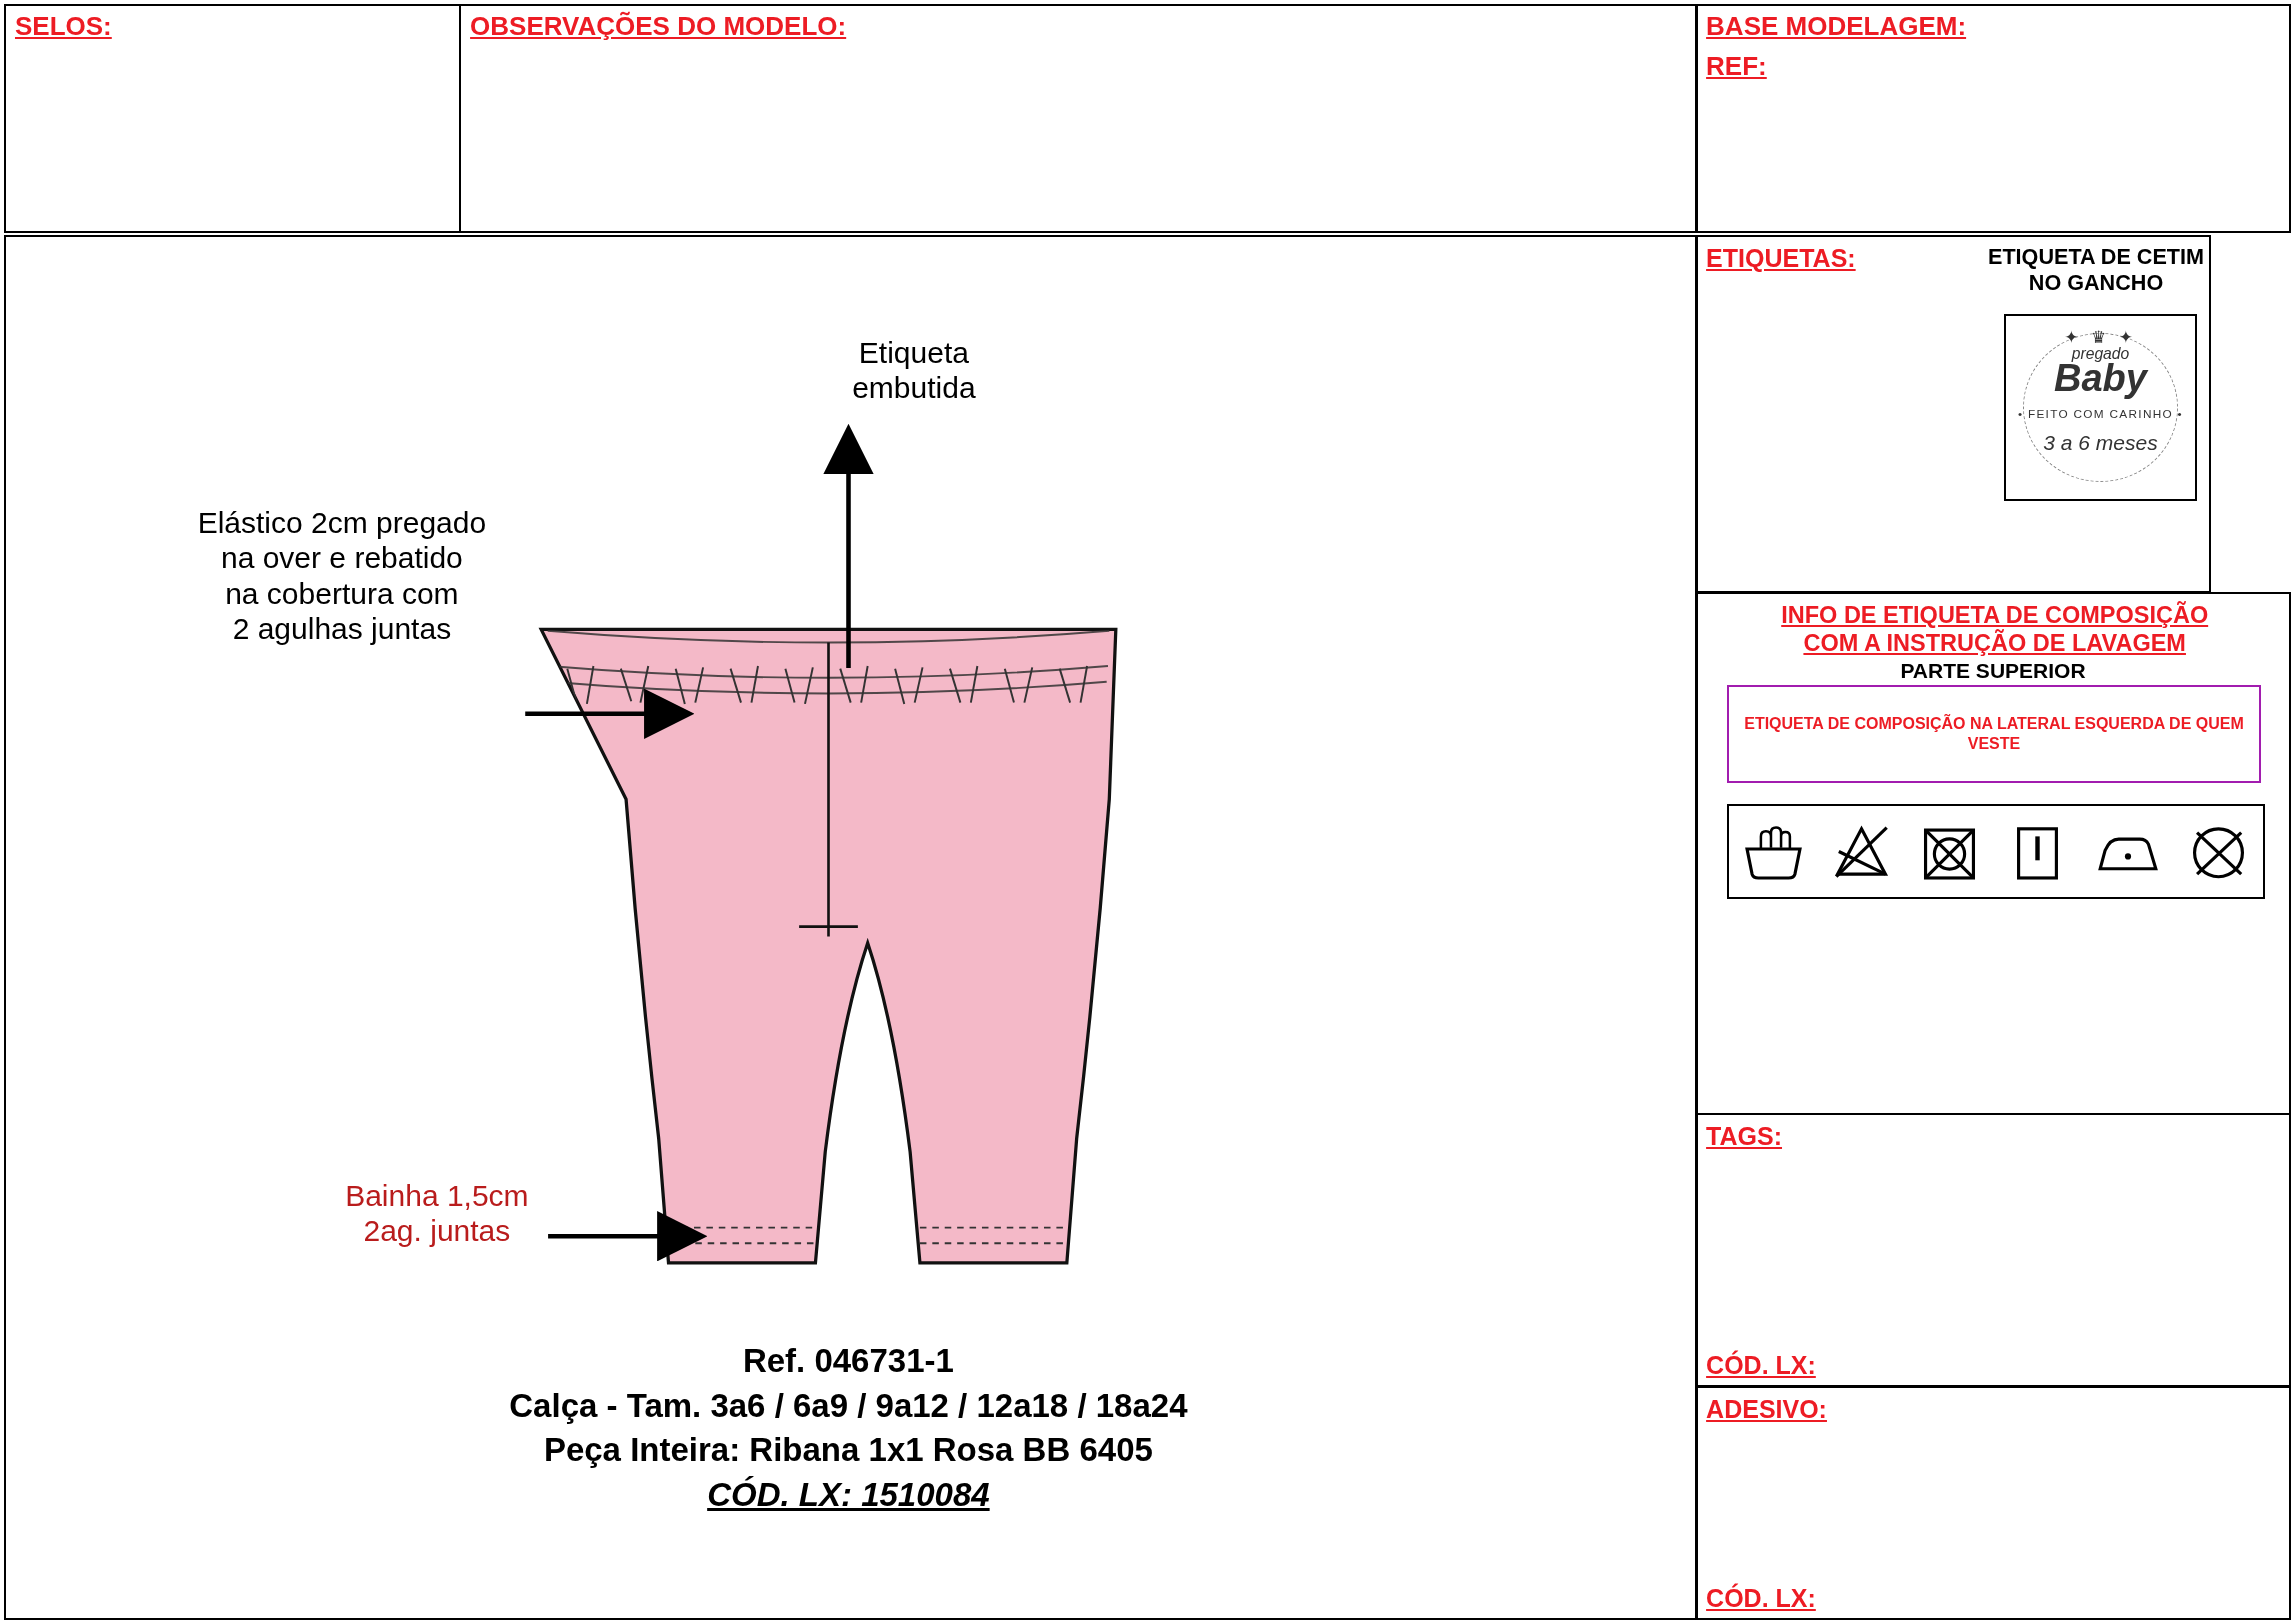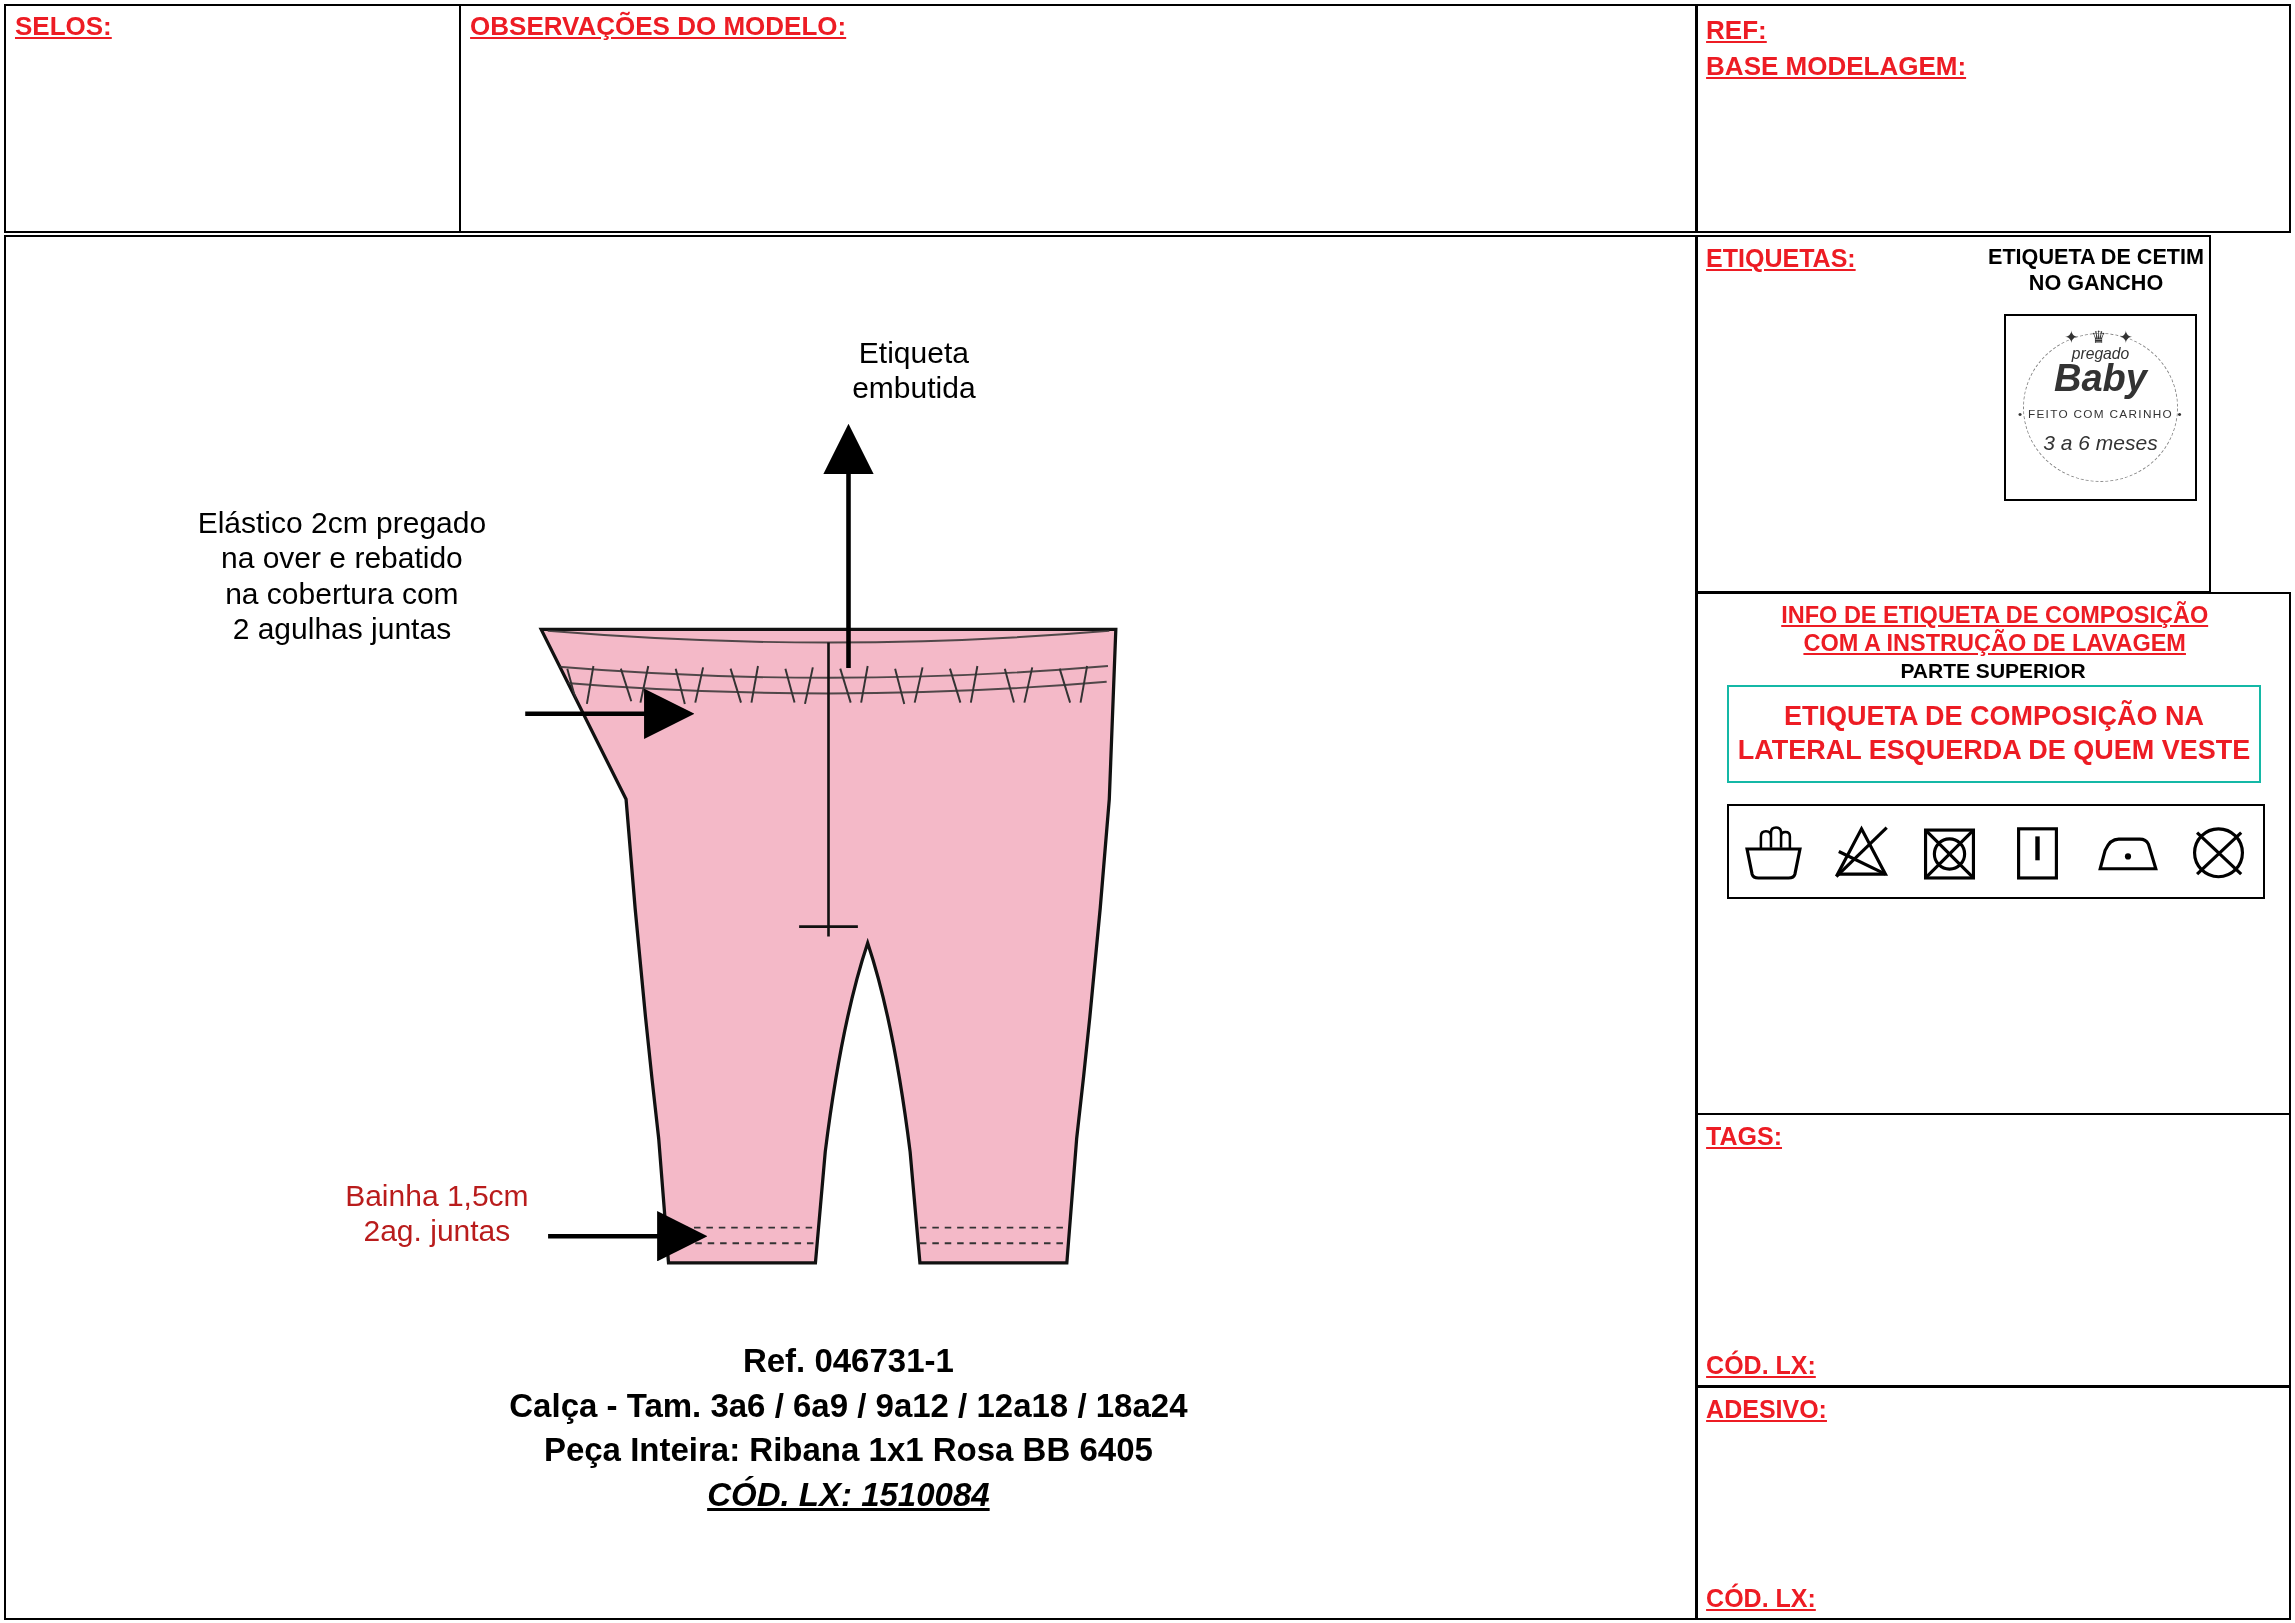--- a/index.html
+++ b/index.html
@@ -61,23 +61,23 @@
   #info-title{
     position:absolute;left:15.7px;top:6.5px;width:564px;
     text-align:center;font-size:23.5px;font-weight:bold;line-height:1.2;
   }
   #parte-sup{
     position:absolute;left:0;top:65px;width:100%;text-align:center;
     font-size:21px;font-weight:bold;color:#000;
   }
   #comp-box{
     position:absolute;left:30px;top:91px;width:534px;height:98px;
-    border:2px solid #14b8a6;
+    border:2px solid #a21caf;
     display:flex;align-items:center;justify-content:center;
-    text-align:center;font-size:27px;font-weight:bold;line-height:1.25;
+    text-align:center;font-size:16px;font-weight:bold;line-height:1.25;
     padding:0 6.5px;box-sizing:border-box;
   }
   #care-box{
     position:absolute;left:30px;top:210px;width:534px;height:91px;
     border:2px solid #000;display:flex;align-items:center;justify-content:space-around;
   }
   .care svg{display:block;}
 
   
   .lbl-tl{position:absolute;left:9.1px;top:6.5px;font-size:25px;font-weight:bold;}
@@ -113,22 +113,22 @@
 
   <div class="blk bd" id="selos-box">
     <div class="hdr red u">SELOS:</div>
   </div>
 
   <div class="blk bd" id="obs-box">
     <div class="hdr red u">OBSERVAÇÕES DO MODELO:</div>
   </div>
 
   <div class="blk bd" id="base-box">
+    <div class="hdr red u">BASE MODELAGEM:</div>
     <div class="hdr red u" id="base-ref">REF:</div>
-    <div class="hdr red u">BASE MODELAGEM:</div>
   </div>
 
   <div class="blk bd" id="draw-box">
 
     <div id="note-top">
       <div>Etiqueta</div>
       <div>embutida</div>
     </div>
 
     <div id="note-left">

